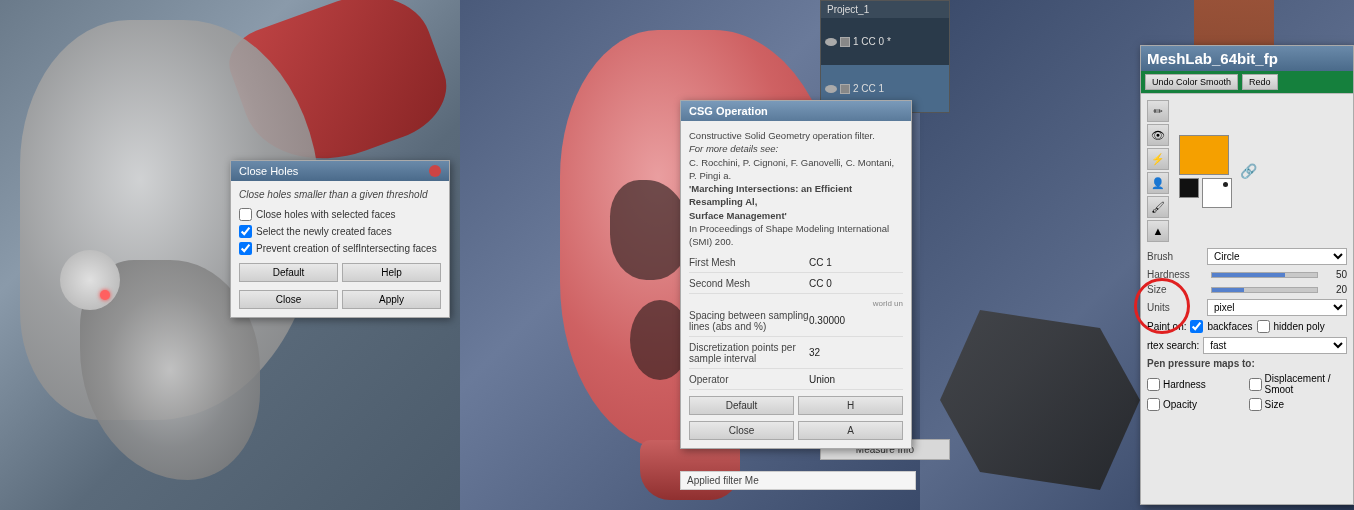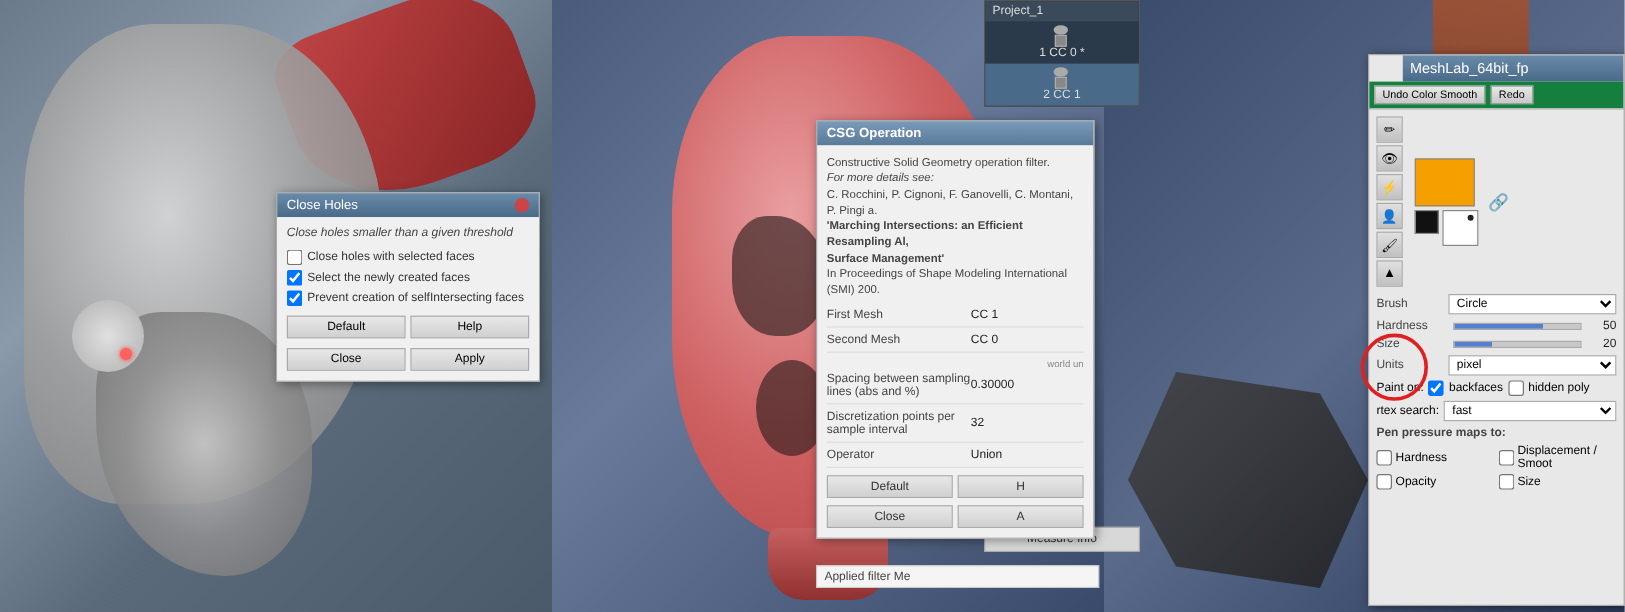--- a/index.html
+++ b/index.html
@@ -311,24 +311,23 @@
     }
     .project-title {
       background: #3a4a5a;
       color: #ddd;
       padding: 3px 6px;
       font-size: 10px;
     }
     .project-item {
       display: flex;
       align-items: center;
-      padding: 3px 4px;
+      padding: 18px 4px;
       background: #2a3a4a;
       cursor: pointer;
-      flex-direction: column;
     }
     .project-item.selected { background: #4a6a8a; }
     .project-icon {
       width: 10px;
       height: 10px;
       border: 1px solid #aaa;
       margin-right: 3px;
       background: #888;
     }
     .project-item-label {
@@ -353,23 +352,22 @@
       background: #e8e8e8;
       border: 1px solid #aaa;
       box-shadow: 2px 2px 8px rgba(0,0,0,0.5);
       z-index: 10;
       overflow: hidden;
     }
     .meshlab-titlebar {
       background: linear-gradient(180deg, #6a8aaa, #4a6a8a);
       color: white;
       padding: 4px 6px;
-      font-size: 12px;
-      font-weight: normal;
-      margin-left: 28px;
+      font-size: 15px;
+      font-weight: bold;
     }
     .meshlab-toolbar {
       display: flex;
       align-items: flex-start;
       background: #15803d;
       border-bottom: 1px solid #bbb;
       padding: 3px 4px;
       gap: 4px;
     }
     .meshlab-toolbar-btn {

